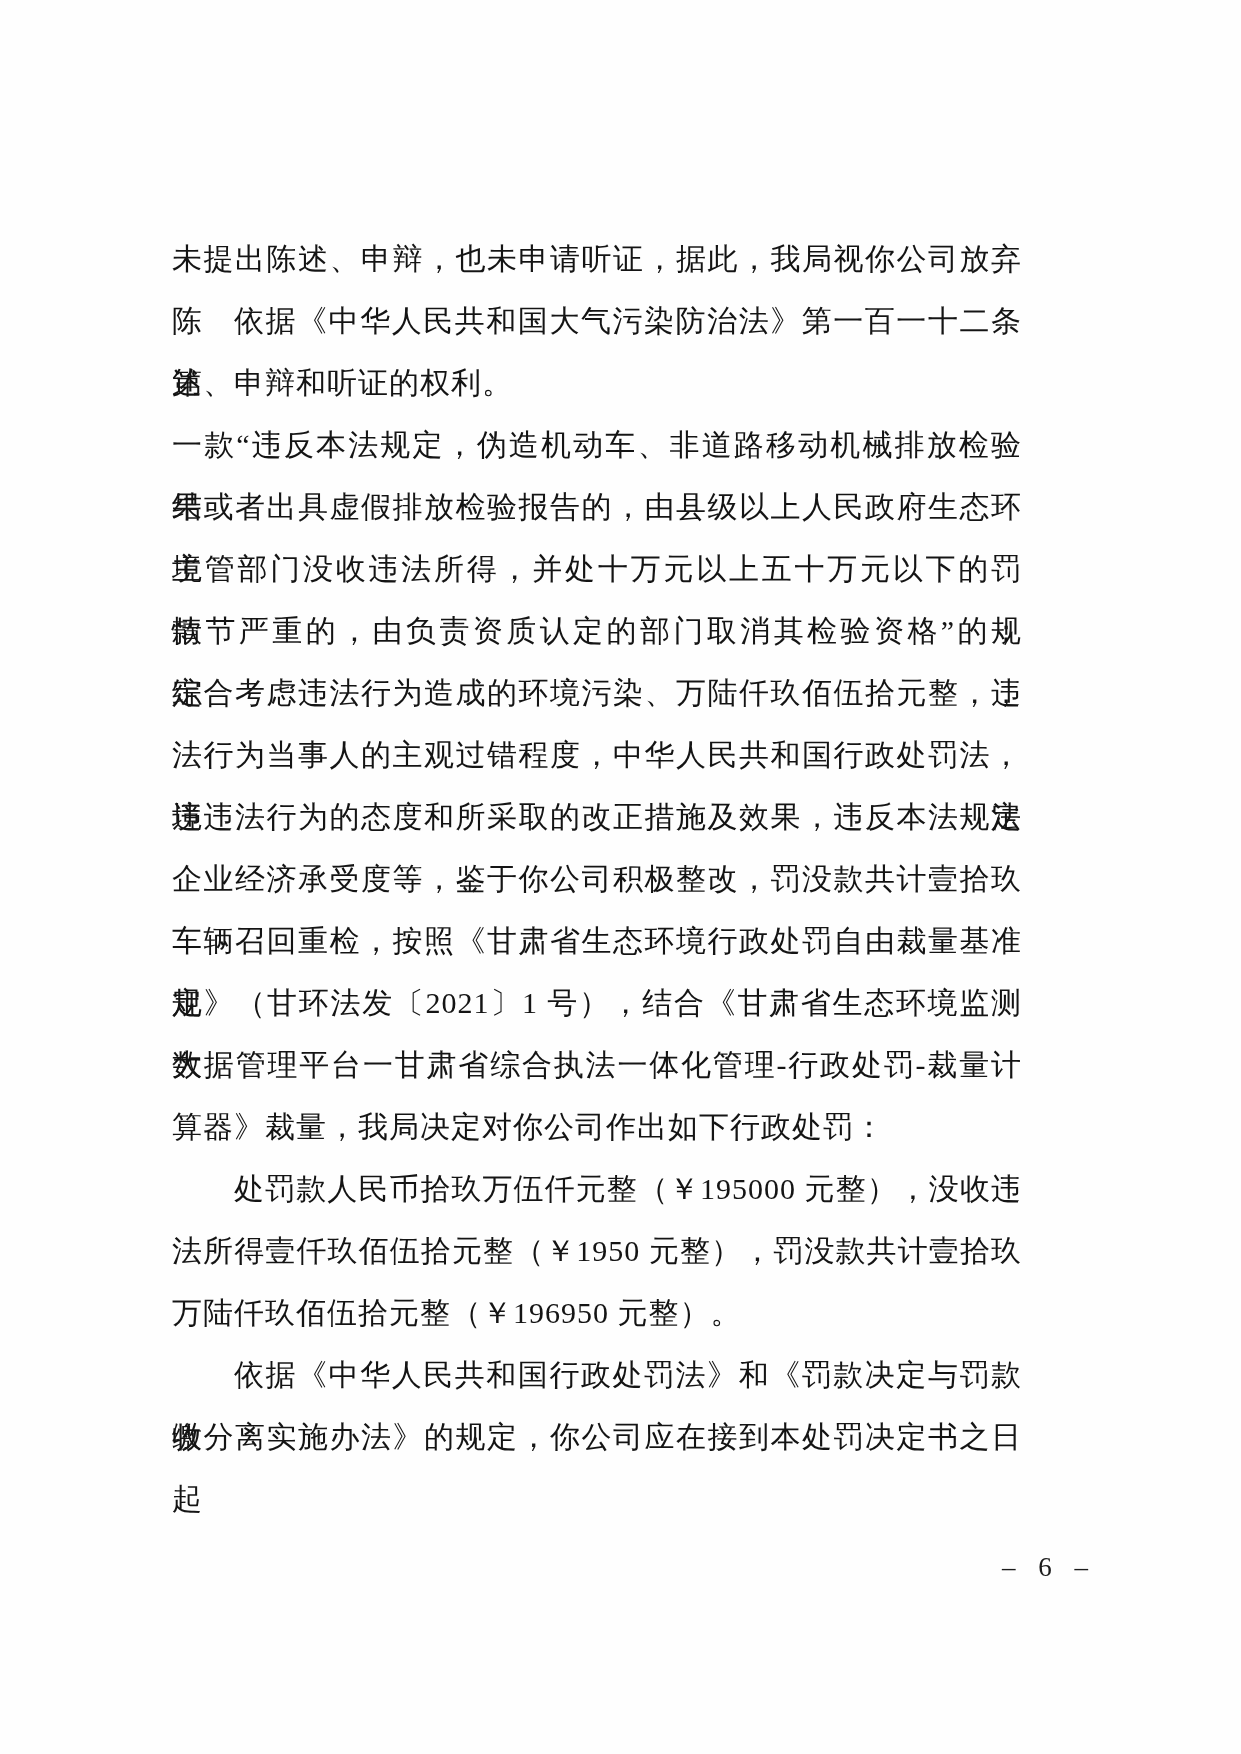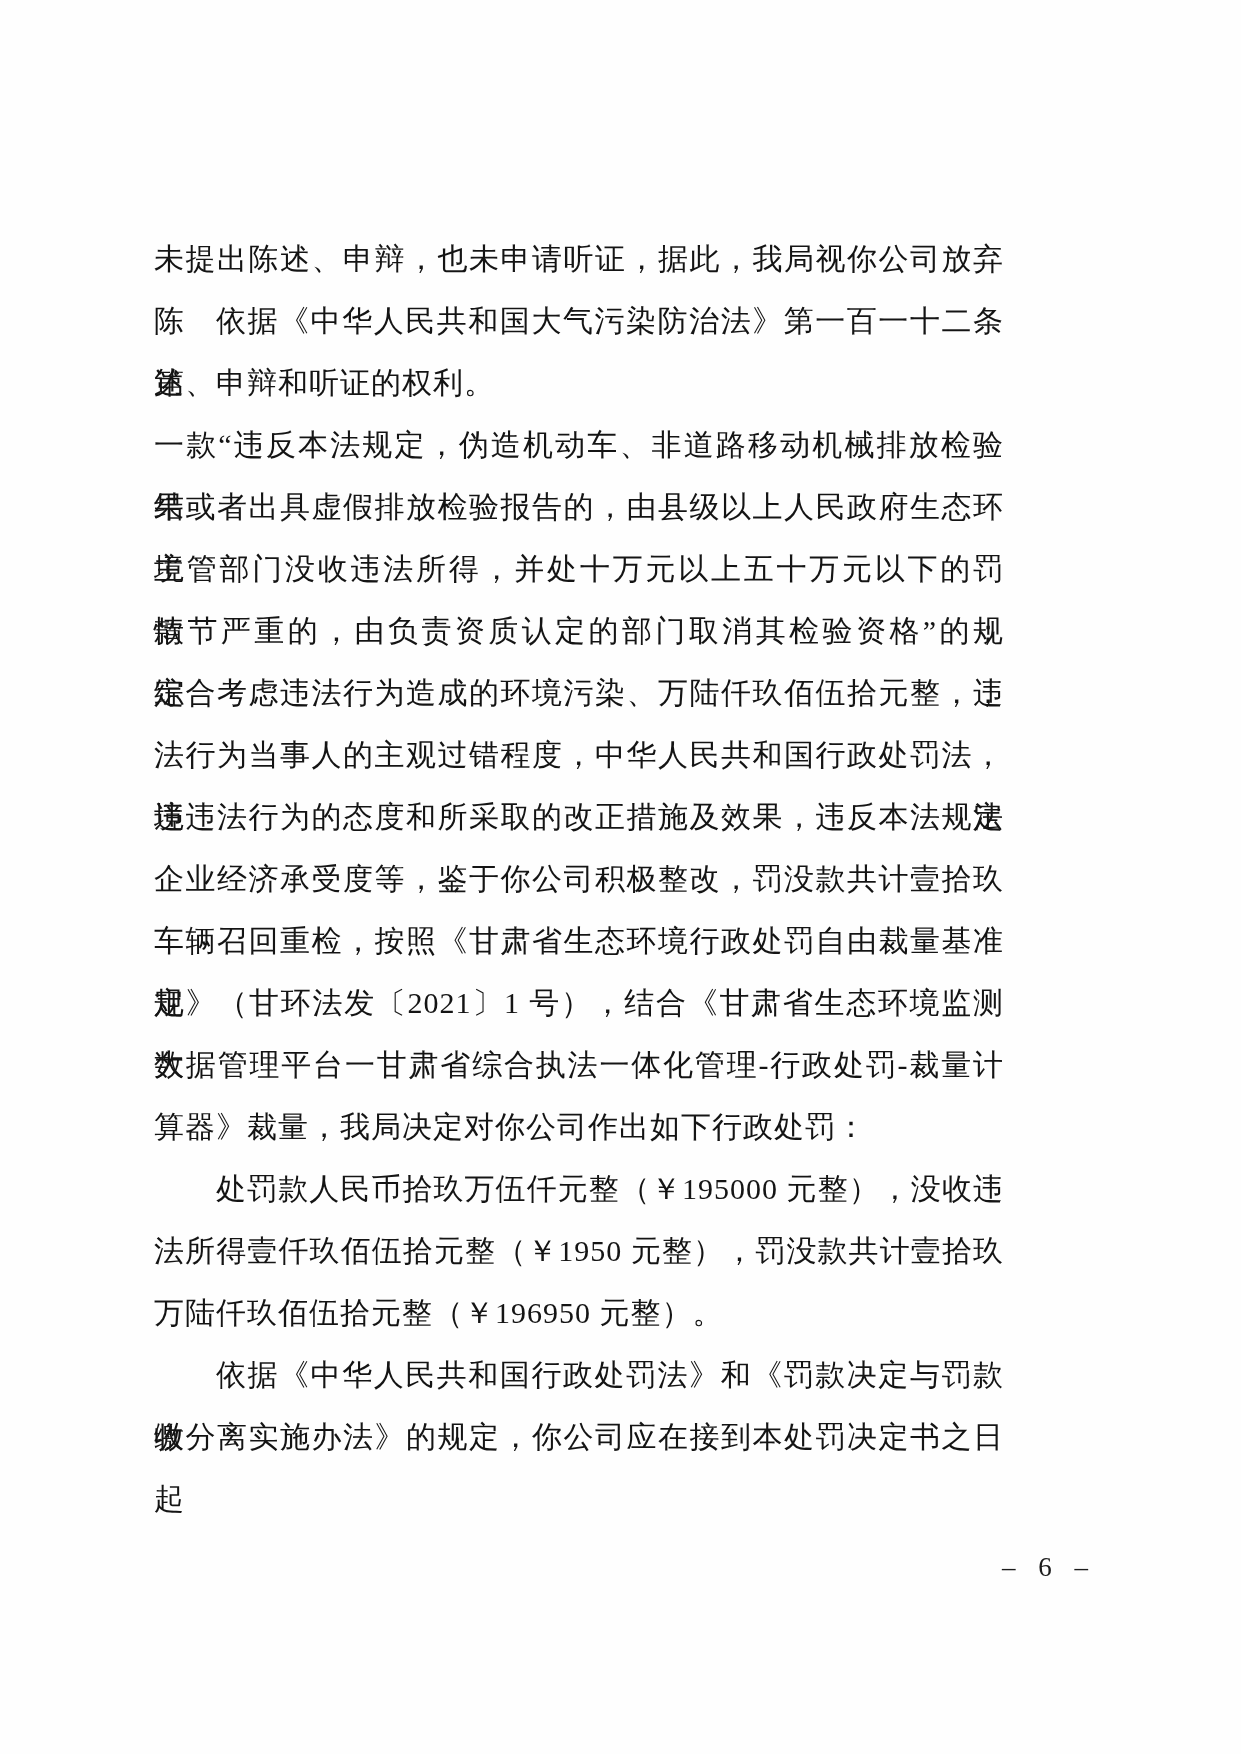--- a/index.html
+++ b/index.html
@@ -11,21 +11,21 @@
     position: relative;
     width: 1241px;
     height: 1754px;
     background: #fefefe;
     overflow: hidden;
     font-family: "Liberation Serif", "DejaVu Serif", serif;
     color: #141414;
   }
   .text-block {
     position: absolute;
-    left: 154px;
+    left: 172px;
     top: 228px;
     width: 850px;
   }
   .line {
     font-size: 30px;
     line-height: 62px;
     height: 62px;
     text-align: justify;
     text-justify: inter-character;
     letter-spacing: 1px;

